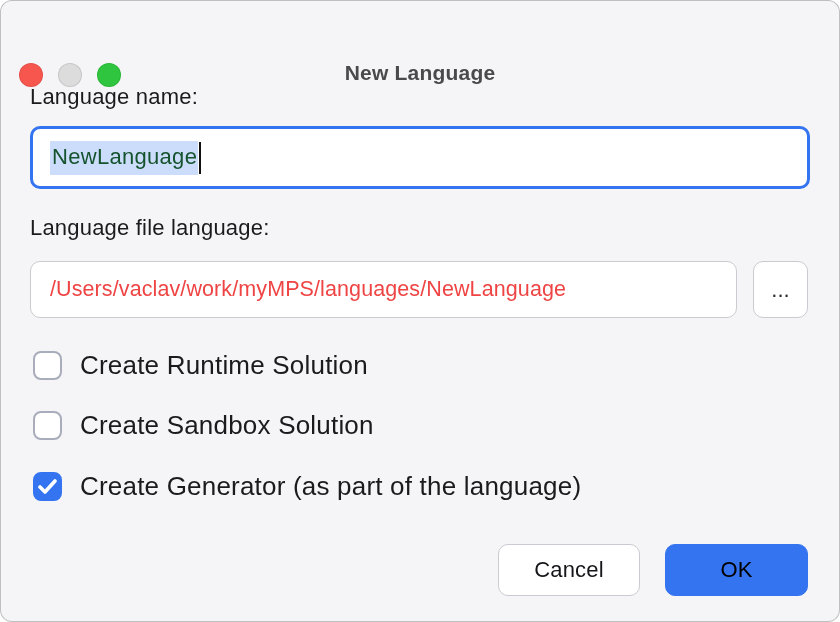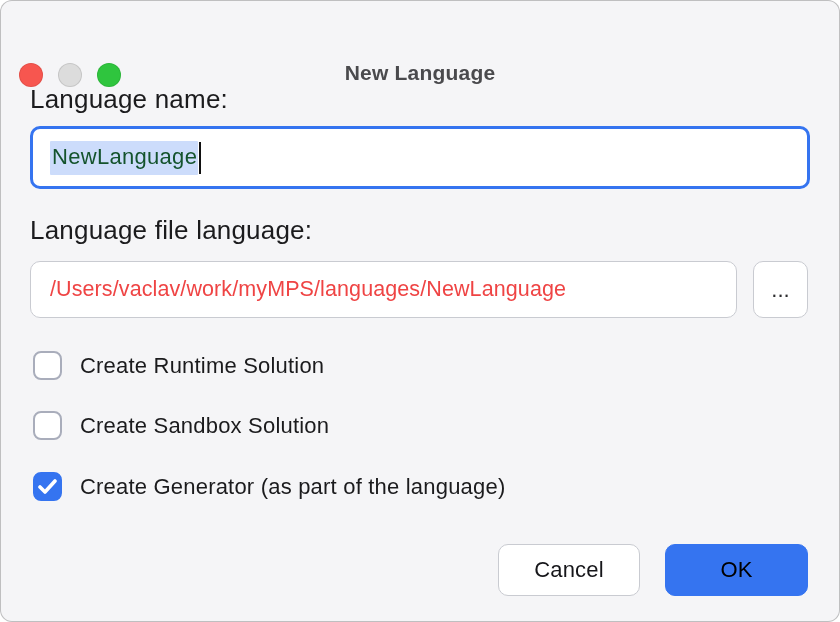--- a/index.html
+++ b/index.html
@@ -29,21 +29,21 @@
   .traffic.close{left:19px;background:var(--tl-close,#F7564F);box-shadow:0 0 0 1px rgba(0,0,0,0.08) inset;}
   .traffic.minimize{left:58px;background:var(--tl-min,#DCDCDC);box-shadow:0 0 0 1px rgba(0,0,0,0.10) inset;}
   .traffic.zoom{left:97px;background:var(--tl-zoom,#2FC53E);box-shadow:0 0 0 1px rgba(0,0,0,0.08) inset;}
   .title{
     position:absolute;top:17px;left:0;right:0;text-align:center;
     font-size:21px;font-weight:700;color:var(--title-color);letter-spacing:.2px;
   }
   
   .field-label{
     position:absolute;left:30px;
-    font-size:26px;color:var(--label-color);letter-spacing:.2px;
+    font-size:22px;color:var(--label-color);letter-spacing:.2px;
   }
   .label-name{top:84px;}
   .label-location{top:215px;}
   
   .text-field{
     position:absolute;background:#ffffff;border-radius:10px;
     display:flex;align-items:center;
   }
   .field-name{
     left:30px;top:126px;width:780px;height:63px;
@@ -78,21 +78,21 @@
   .cb-row.r1{top:411px;}
   .cb-row.r2{top:472px;}
   .cb{
     width:29px;height:29px;border-radius:8px;flex:0 0 auto;
     background:#ffffff;border:2px solid #A9ADBB;
     display:flex;align-items:center;justify-content:center;
   }
   .cb svg{display:none;}
   .cb.checked{background:var(--accent);border-color:var(--accent);}
   .cb.checked svg{display:block;}
-  .cb-label{font-size:22px;color:var(--label-color);letter-spacing:.2px;white-space:nowrap;}
+  .cb-label{font-size:26px;color:var(--label-color);letter-spacing:.2px;white-space:nowrap;}
   
   .btn{
     position:absolute;top:544px;height:52px;border-radius:10px;
     font-family:inherit;font-size:22px;letter-spacing:.2px;
     display:flex;align-items:center;justify-content:center;cursor:default;
   }
   .btn-cancel{
     left:498px;width:142px;background:#ffffff;
     border:1.5px solid var(--border-gray);color:#16161a;
   }

